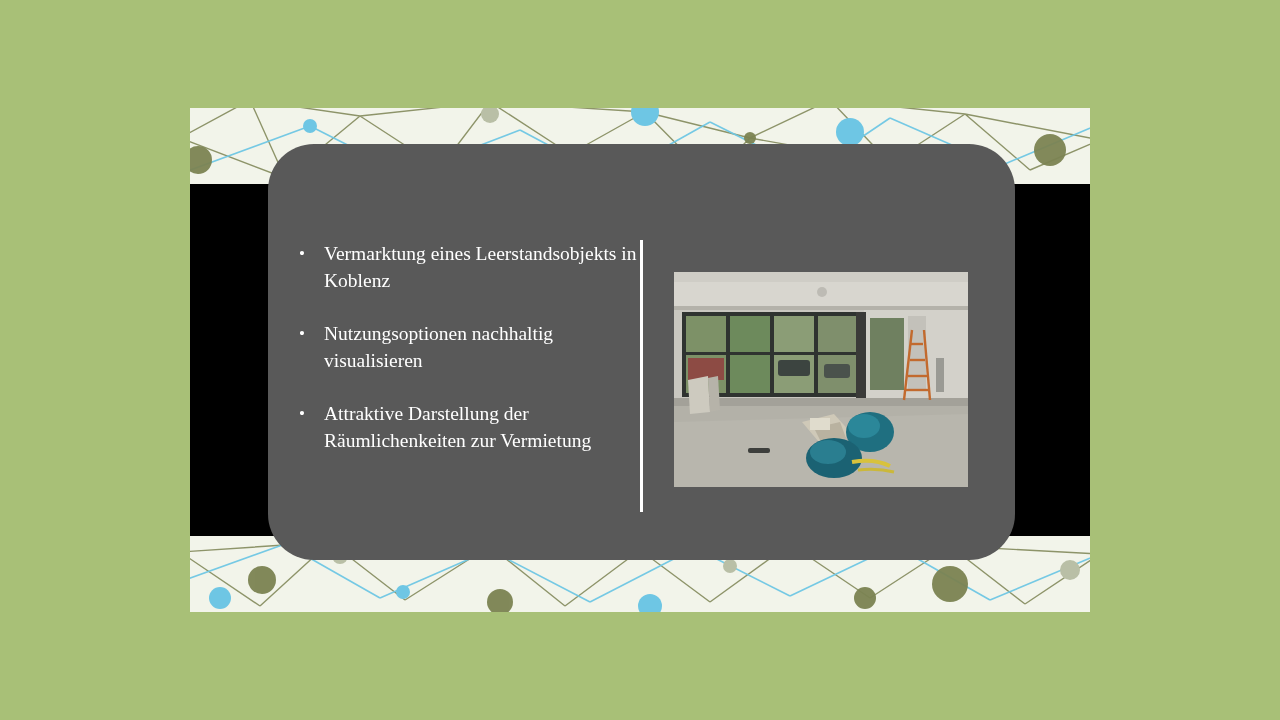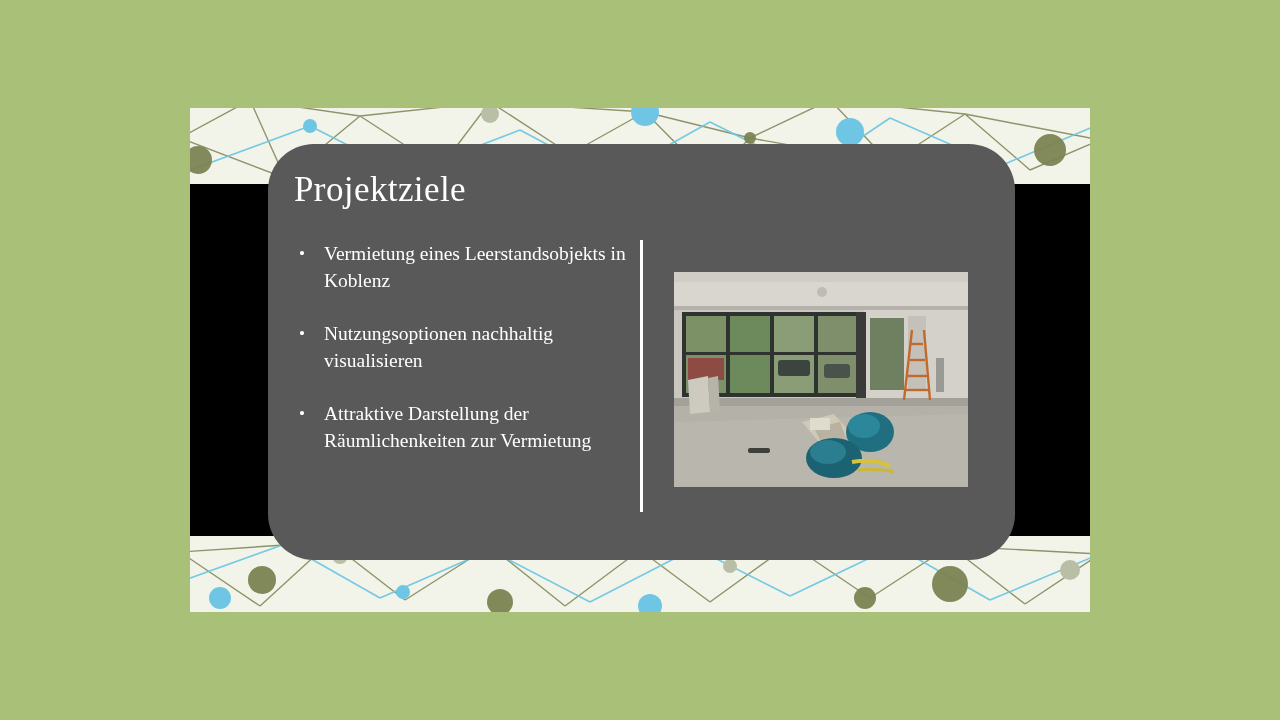--- a/index.html
+++ b/index.html
@@ -186,26 +186,25 @@
           <circle cx="150" cy="20" r="8"></circle>
           <circle cx="540" cy="30" r="7"></circle>
           <circle cx="880" cy="34" r="10"></circle>
         </g>
       </svg>
     </div>
   </div>
 
   <div id="card">
 
-    <div id="title">Projektziele</div>
 
     <div id="bullets">
       <div class="bullet-row">
         <span class="bullet-dot">•</span>
-        <span class="bullet-text">Vermietung eines Leerstandsobjekts in Koblenz</span>
+        <span class="bullet-text">Vermarktung eines Leerstandsobjekts in Koblenz</span>
       </div>
       <div class="bullet-row">
         <span class="bullet-dot">•</span>
         <span class="bullet-text">Nutzungsoptionen nachhaltig visualisieren</span>
       </div>
       <div class="bullet-row">
         <span class="bullet-dot">•</span>
         <span class="bullet-text">Attraktive Darstellung der Räumlichenkeiten zur Vermietung</span>
       </div>
     </div>

